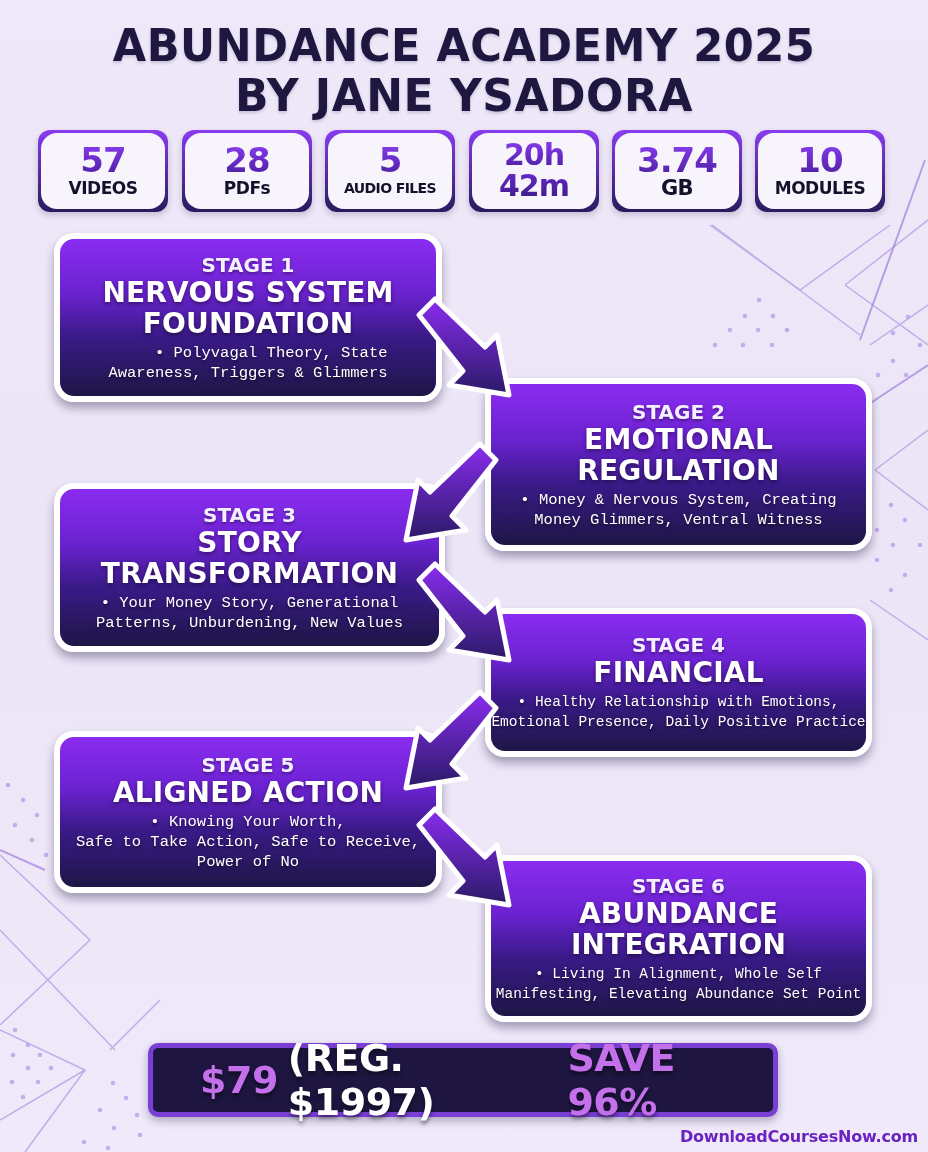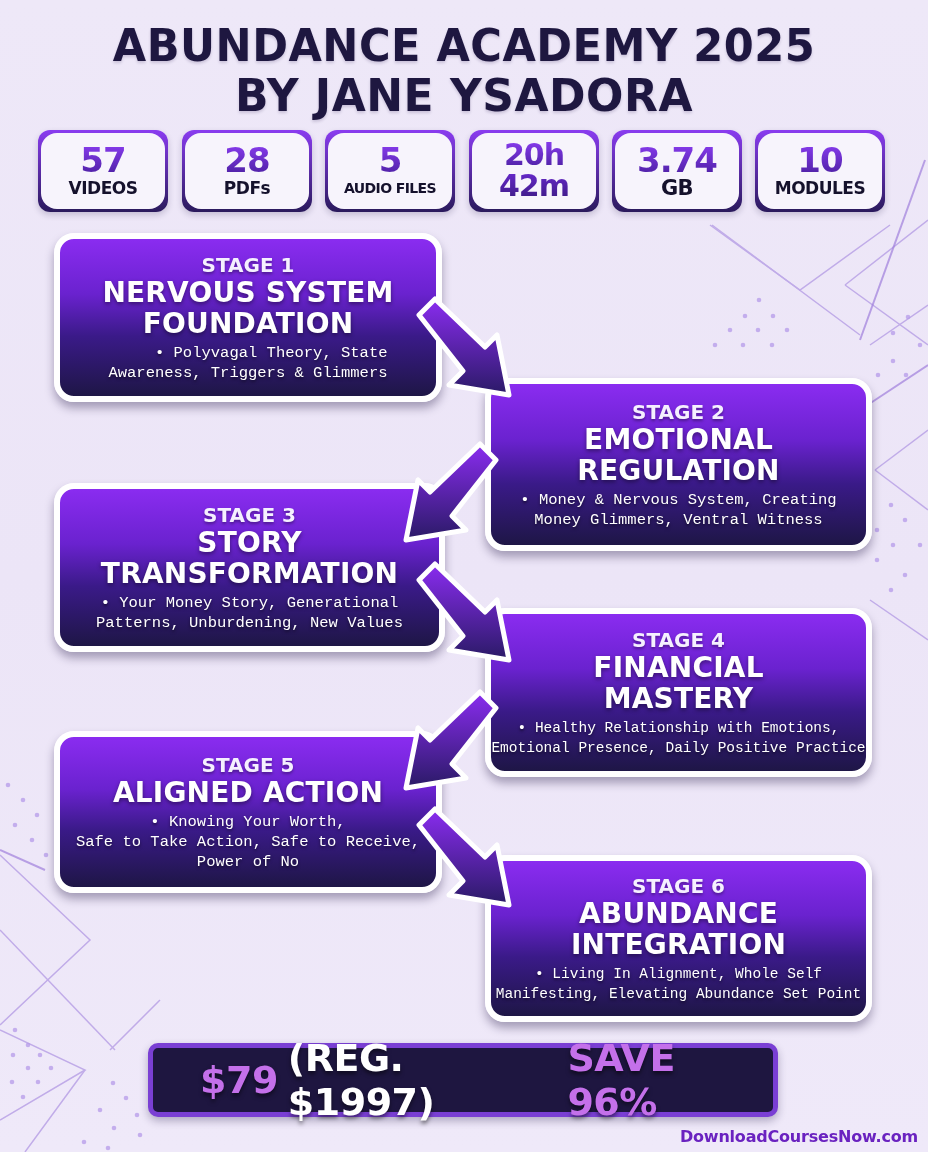--- a/index.html
+++ b/index.html
@@ -263,24 +263,23 @@
 <div class="card" style="left:54px; top:483px; width:391px; height:169px;">
   <div class="stage">STAGE 3</div>
   <div class="ctitle">STORY</div>
   <div class="ctitle">TRANSFORMATION</div>
   <div class="cdesc">
     <div>• Your Money Story, Generational</div>
     <div>Patterns, Unburdening, New Values</div>
   </div>
 </div>
 
-<div class="card" style="left:485px; top:608px; width:387px; height:169px;">
+<div class="card" style="left:485px; top:608px; width:387px; height:149px;">
   <div class="stage">STAGE 4</div>
   <div class="ctitle">FINANCIAL</div>
-  <div class="ctitle">MASTERY</div>
   <div class="cdesc" style="font-size:14.5px;">
     <div>• Healthy Relationship with Emotions,</div>
     <div>Emotional Presence, Daily Positive Practice</div>
   </div>
 </div>
 
 <div class="card" style="left:54px; top:731px; width:388px; height:162px;">
   <div class="stage">STAGE 5</div>
   <div class="ctitle">ALIGNED ACTION</div>
   <div class="cdesc">

